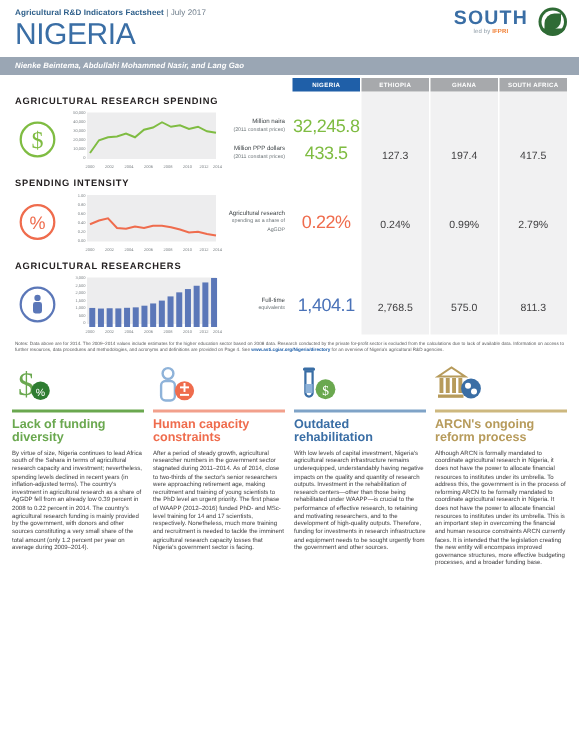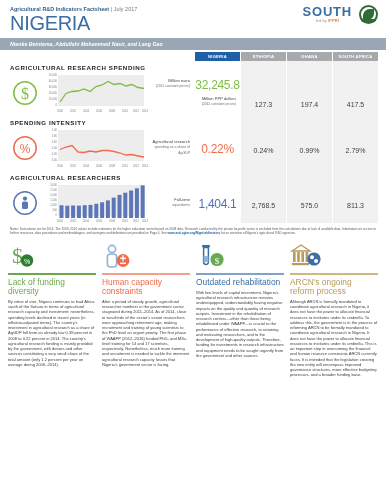--- a/index.html
+++ b/index.html
@@ -86,21 +86,21 @@
     font-size:3.1px; line-height:4.1px; color:#58595b;
     padding:4px 10px 4px 10px; text-align:justify;
   }
   .notes a { color:#1f5fa8; font-weight:bold; text-decoration:none; }
 
   
   .bottom { display:flex; padding:2px 8px 6px 8px; gap:6px; }
   .bcol { flex:1; min-width:0; }
   .bicon { height:30px; display:flex; align-items:flex-end; padding-bottom:2px; }
   .rule { height:1.4px; margin:2px 0 3px 0; }
-  .bhead { font-size:8.4px; line-height:9.2px; font-weight:normal; margin-bottom:3px; }
+  .bhead { font-size:8.4px; line-height:9.2px; font-weight:bold; margin-bottom:3px; }
   .btext { font-size:4.05px; line-height:5.25px; color:#414042; text-align:left; hyphens:auto; }
 
   .c1 .bhead { color:#6aa84f; } .c1 .rule { background:#6aa84f; }
   .c2 .bhead { color:#ef6c4d; } .c2 .rule { background:#f2a08c; }
   .c3 .bhead { color:#3a6ea5; } .c3 .rule { background:#7fa3c7; }
   .c4 .bhead { color:#b79b5b; } .c4 .rule { background:#cdb87f; }
 </style>
 </head>
 <body>
 
@@ -185,20 +185,21 @@
             <div class="rval green"><span class="big">32,245.8</span></div>
             <div class="rval"><span class="oth"></span></div>
             <div class="rval"><span class="oth"></span></div>
             <div class="rval"><span class="oth"></span></div>
           </div>
           <div class="rowline">
             <div class="rlabel">
               <span>Million PPP dollars</span><br>
               <span class="sm">(2011 constant prices)</span>
             </div>
+            <div class="rval green"><span class="big">433.5</span></div>
             <div class="rval"><span class="oth">127.3</span></div>
             <div class="rval"><span class="oth">197.4</span></div>
             <div class="rval"><span class="oth">417.5</span></div>
           </div>
         </div>
       </div>
     </div>
 
     <div class="section">
       <div class="sec-title">SPENDING INTENSITY</div>

